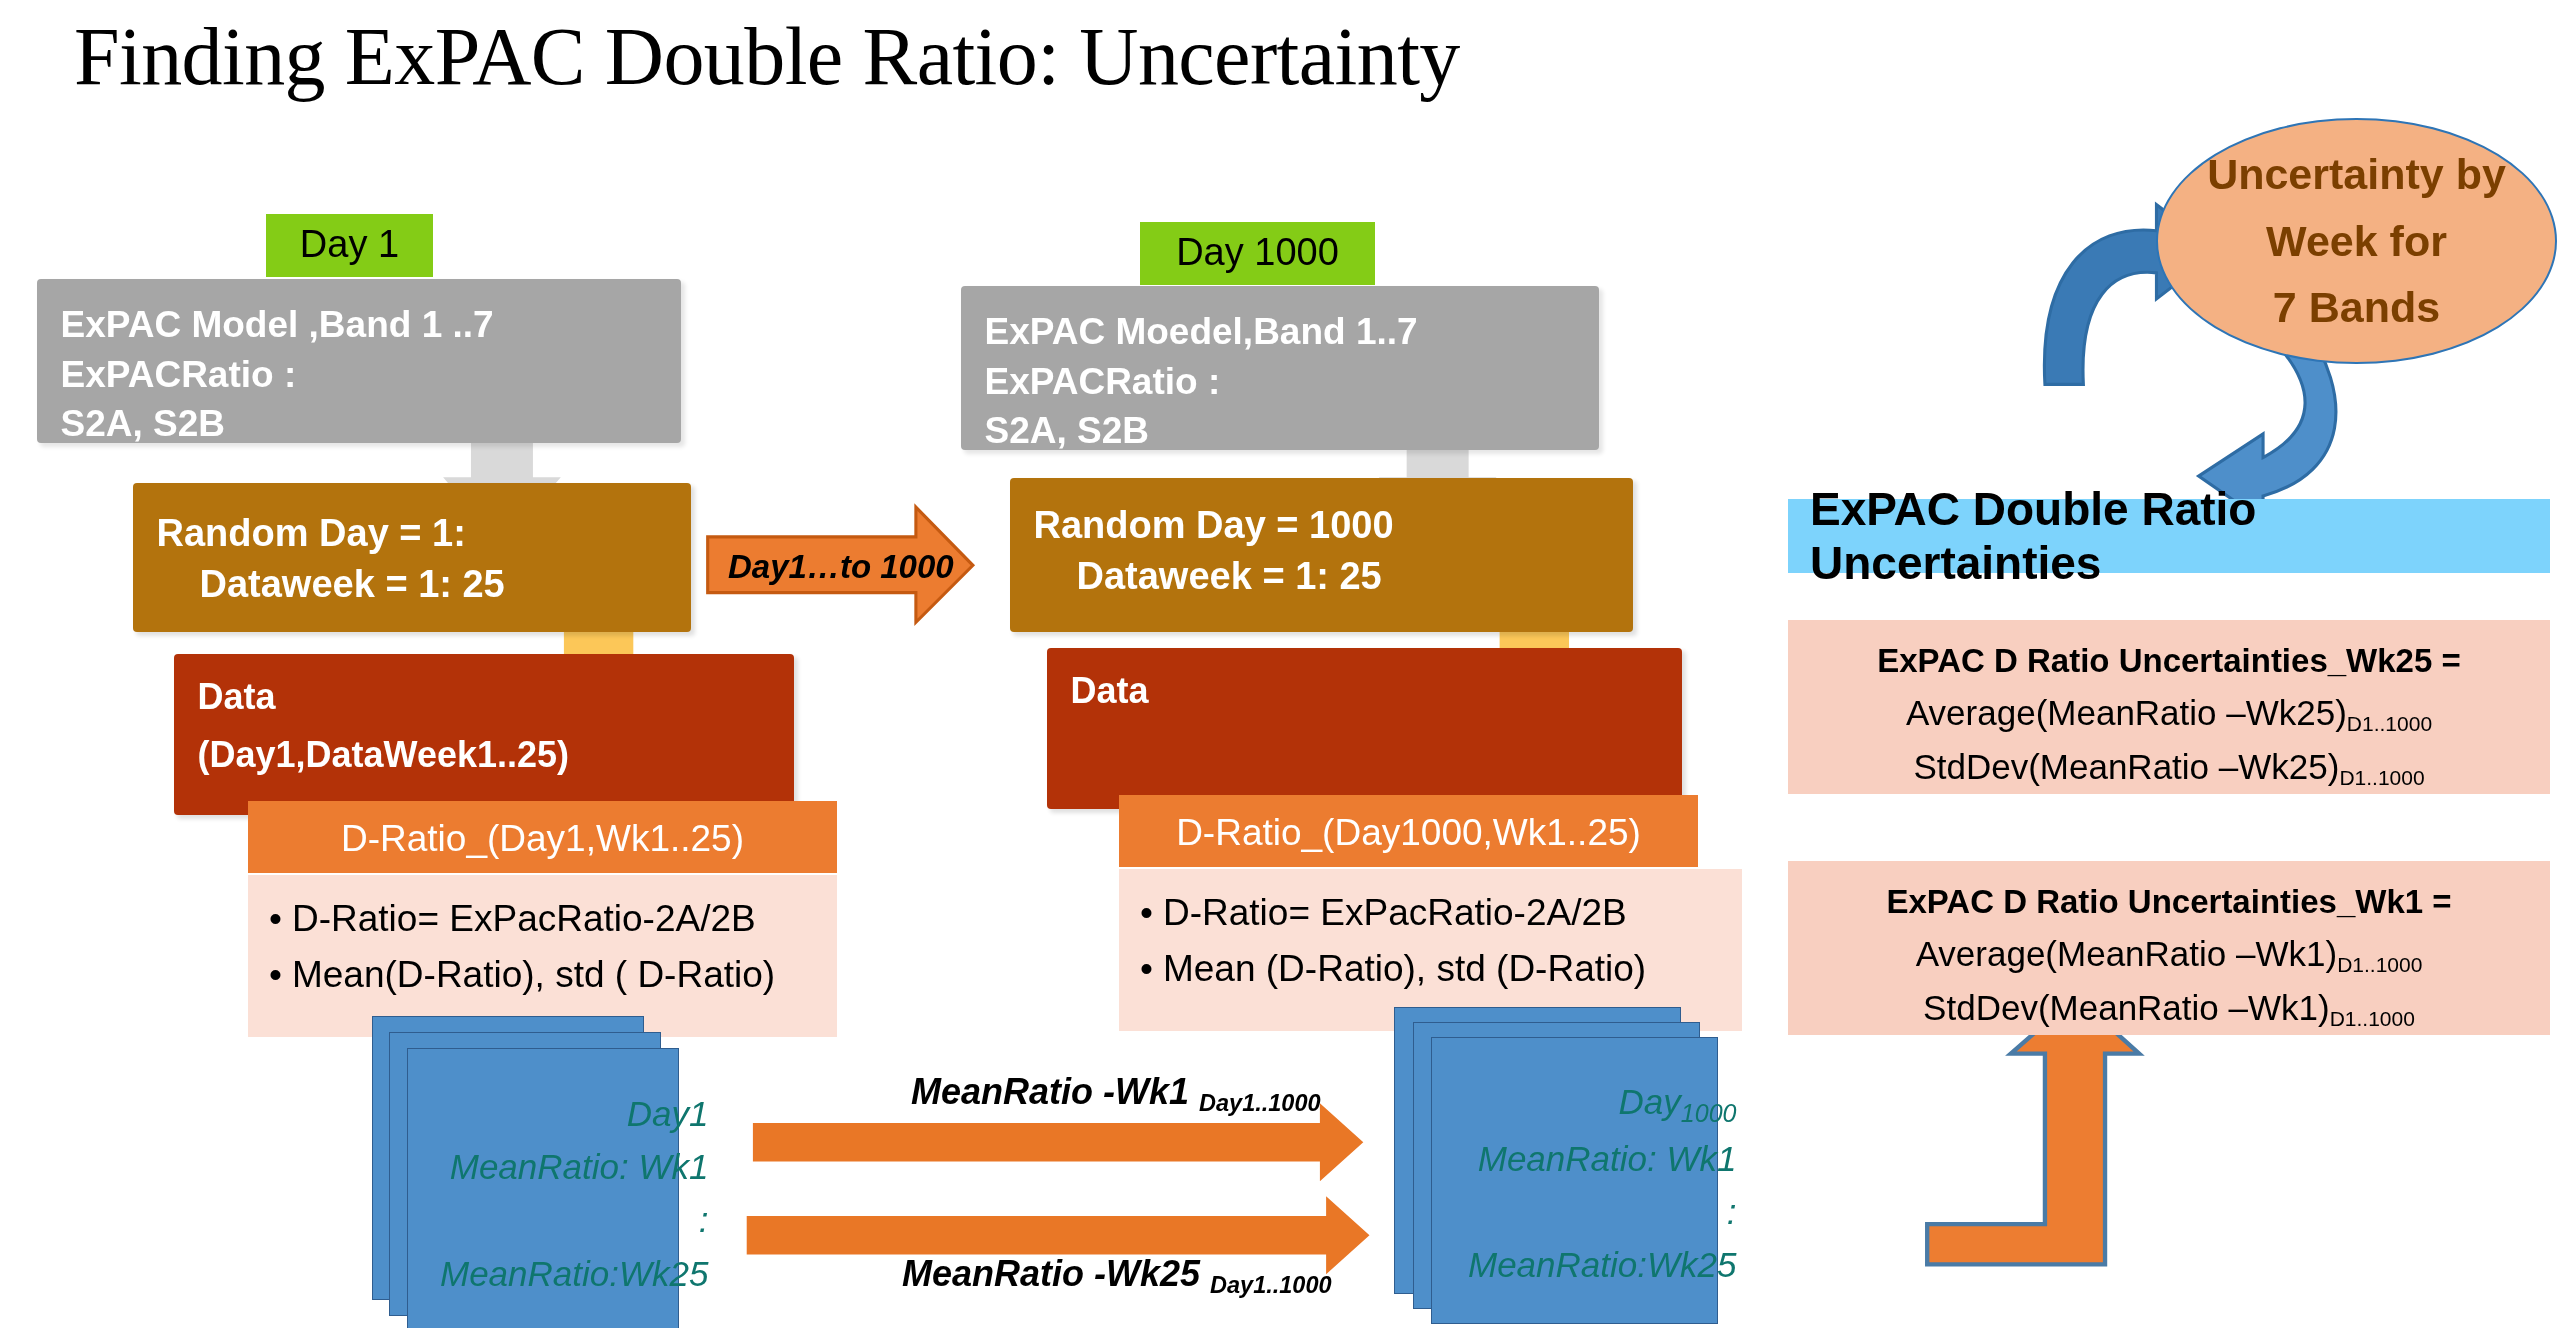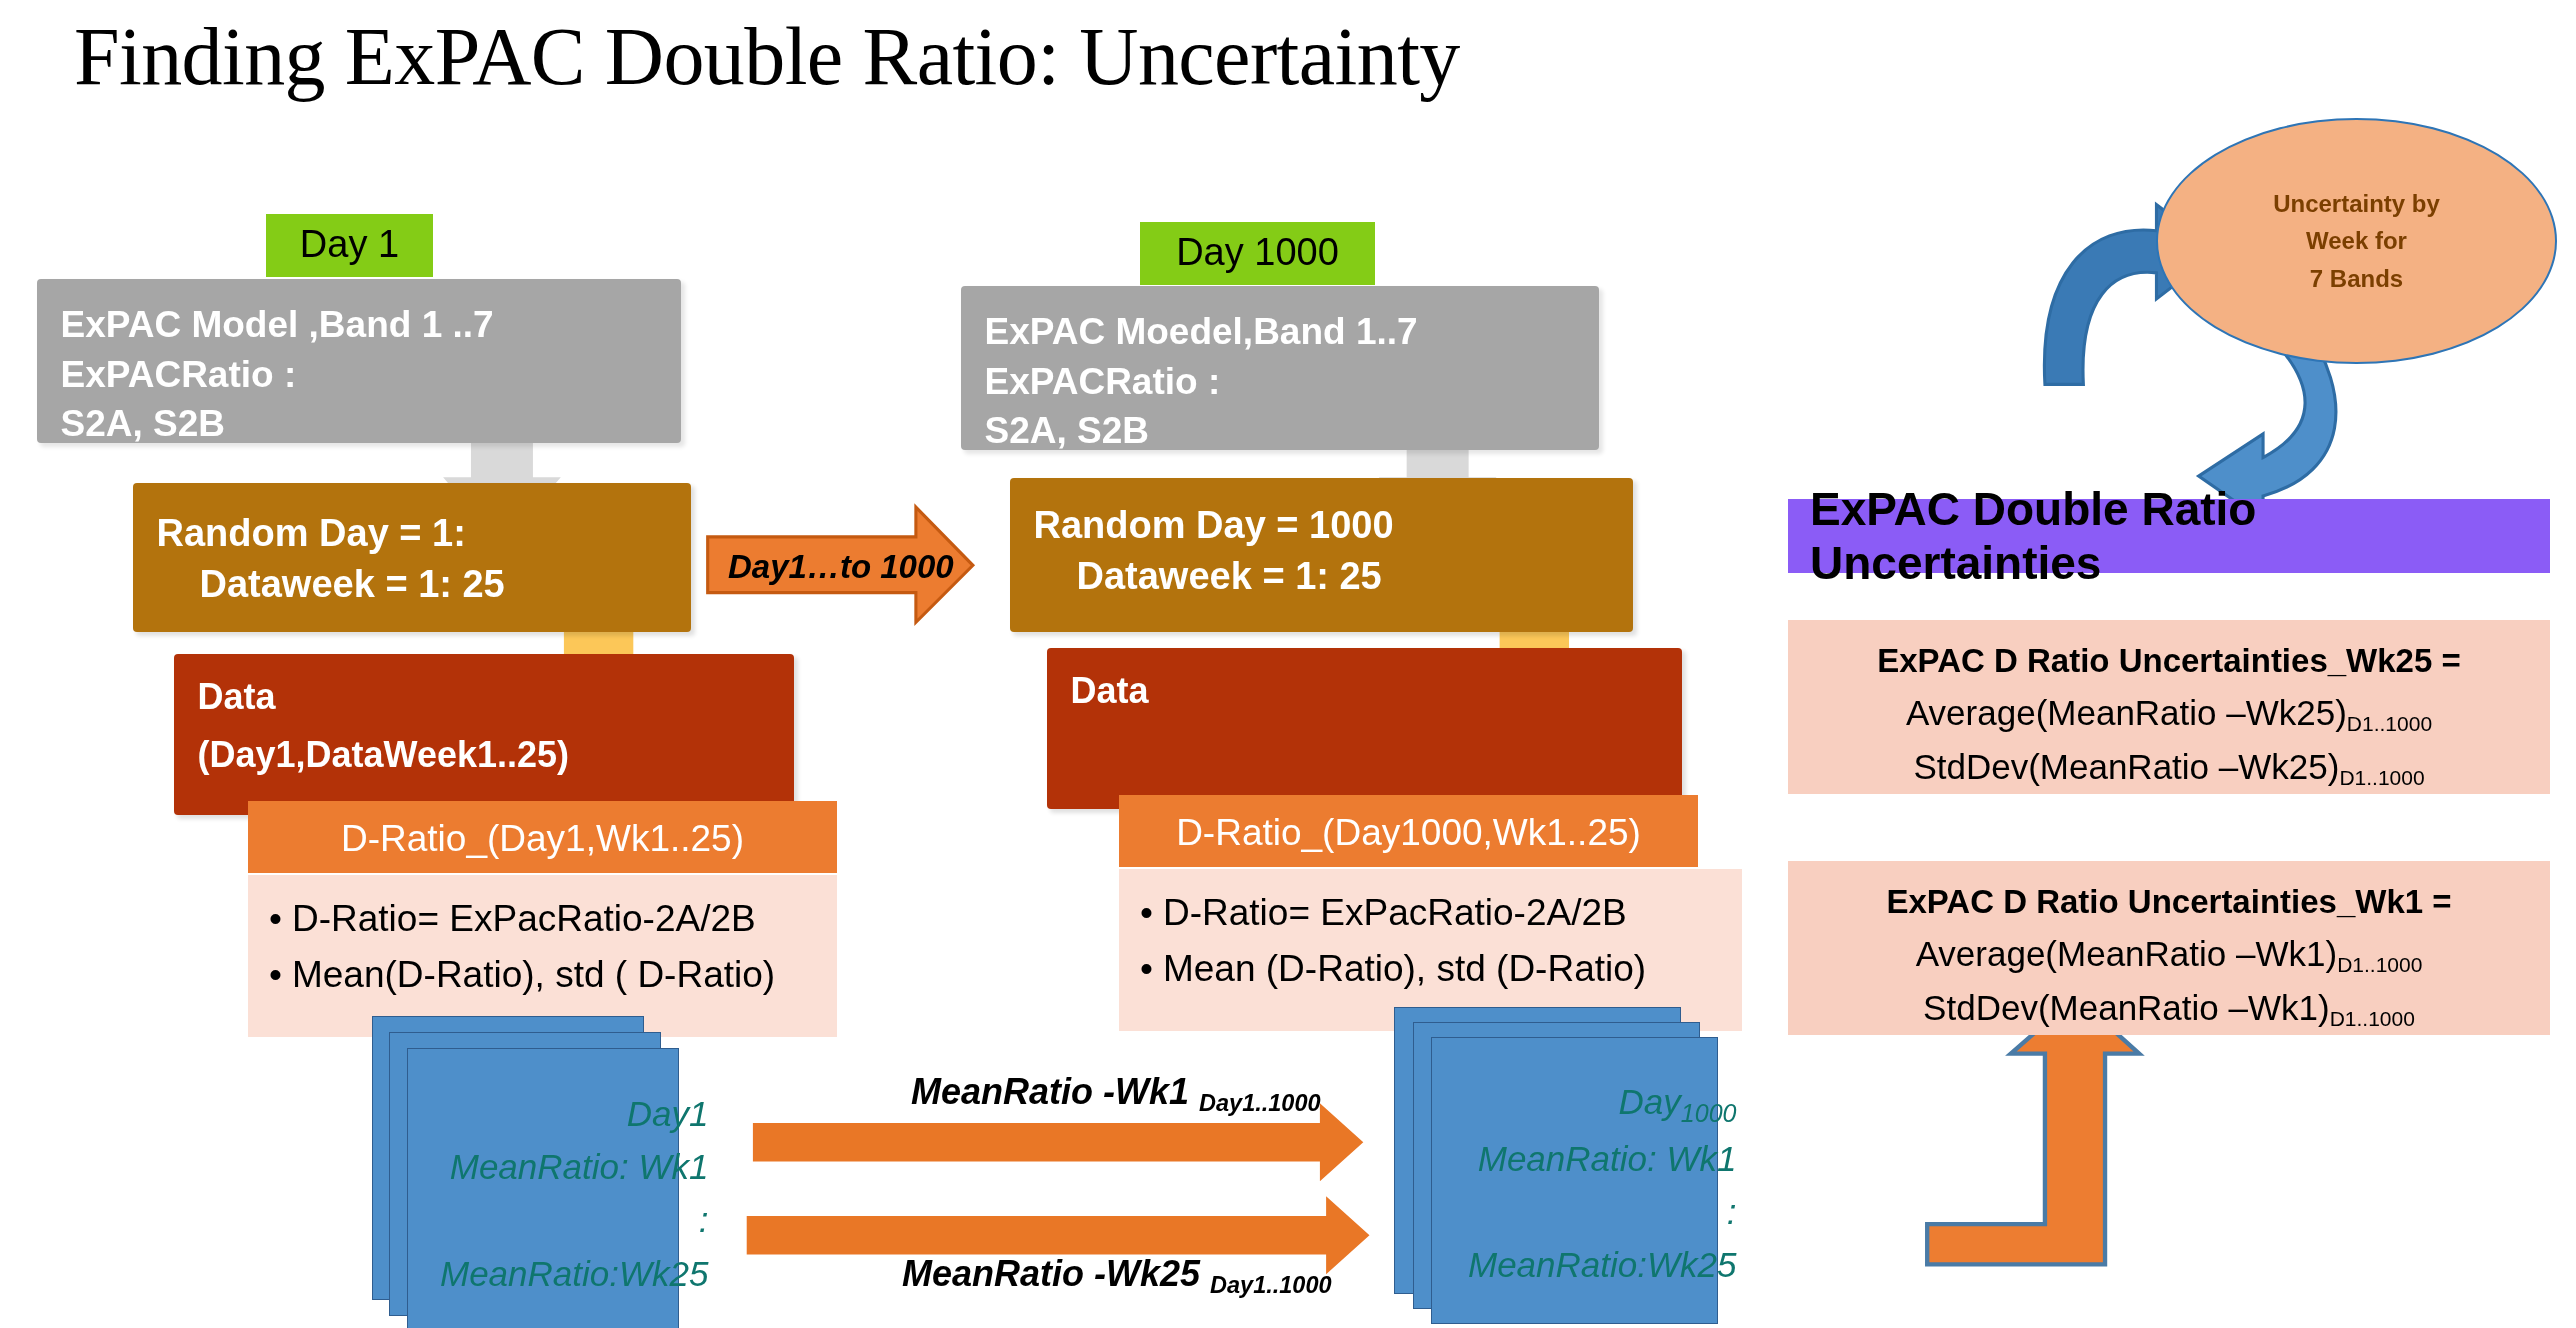--- a/index.html
+++ b/index.html
@@ -51,41 +51,41 @@
   .dratio-body{
     position:absolute;background:#fbe0d6;color:#000;
     box-sizing:border-box;padding:16px 16px 18.6px 21px;
     font-size:37px;line-height:1.5;
   }
   .dratio-body .bl{display:block;white-space:nowrap;}
   .dratio-body .bl:before{content:"\2022";margin-right:10px;}
 
   
   .green-banner{
-    position:absolute;background:#8b5cf6;color:#000;
+    position:absolute;background:#7dd3fc;color:#000;
     font-weight:bold;font-size:46px;
     display:flex;align-items:center;
     padding-left:22px;box-sizing:border-box;
   }
   .pink-panel{
     position:absolute;background:#f8cfc0;color:#000;
     box-sizing:border-box;text-align:center;
     padding:16px 12.4px;
   }
   .pink-panel .hl{display:block;font-weight:bold;font-size:33px;line-height:1.5;}
   .pink-panel .fl{display:block;font-size:35px;line-height:1.55;}
   .sub{font-size:21px;vertical-align:-0.28em;}
 
   
   .ellipse{
     position:absolute;border-radius:50%;
     background:#f4b183;border:2.5px solid #2e75b6;
     display:flex;flex-direction:column;
     align-items:center;justify-content:center;
-    color:#7b3f00;font-weight:bold;font-size:24px;
+    color:#7b3f00;font-weight:bold;font-size:43px;
     line-height:1.55;text-align:center;
   }
 
   
   .stack{position:absolute;}
   .card{
     position:absolute;background:#4e8fca;
     border:1.9px solid #2f5d8f;
   }
   .card-text{

